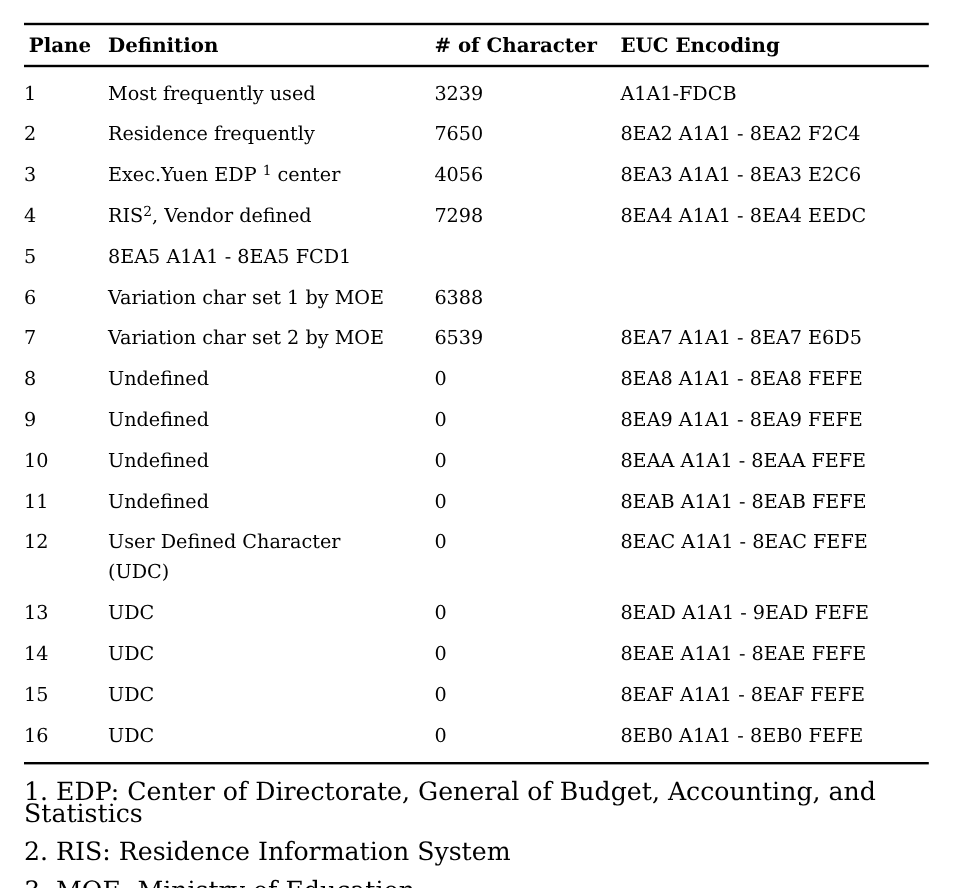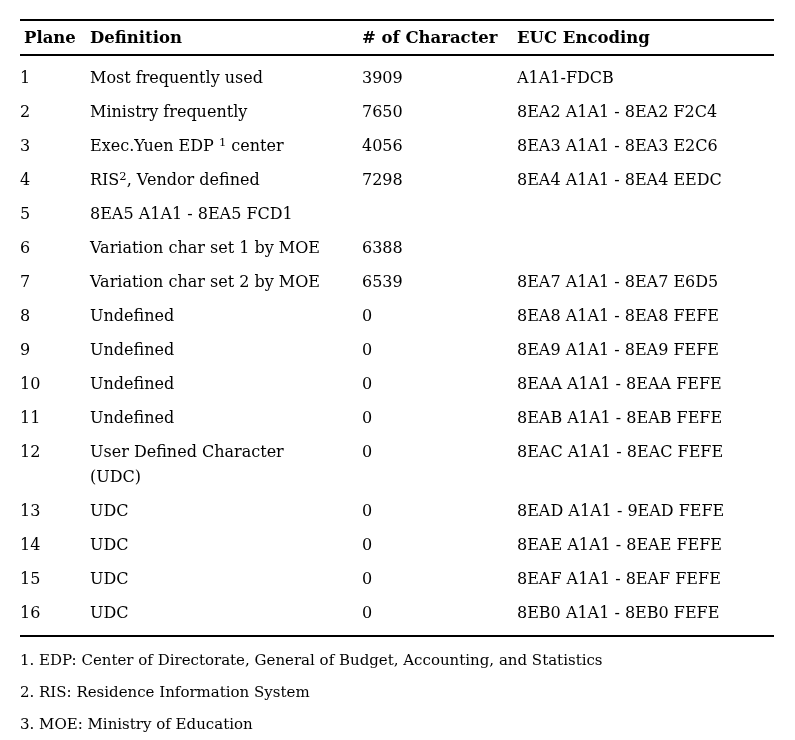--- a/index.html
+++ b/index.html
@@ -48,21 +48,21 @@
   }
   .cell sup {
     font-size: 11.5px;
     line-height: 0;
     vertical-align: 5px;
   }
   .footnotes {
     margin-top: 14px;
   }
   .footnote {
-    font-size: 15px;
+    font-size: 21px;
     line-height: 18px;
     margin-bottom: 14px;
   }
 </style>
 </head>
 <body>
 
 <div class="page">
 
   <div class="rule"></div>
@@ -73,26 +73,26 @@
     <div class="th"># of Character</div>
     <div class="th">EUC Encoding</div>
   </div>
 
   <div class="rule"></div>
 
   <div id="table-body" style="padding-bottom: 10px;">
       <div class="grid-row body-row">
         <div class="cell">1</div>
         <div class="cell">Most frequently used</div>
-        <div class="cell">3909</div>
+        <div class="cell">3239</div>
         <div class="cell">A1A1-FDCB</div>
       </div>
       <div class="grid-row body-row">
         <div class="cell">2</div>
-        <div class="cell">Ministry frequently</div>
+        <div class="cell">Residence frequently</div>
         <div class="cell">7650</div>
         <div class="cell">8EA2 A1A1 - 8EA2 F2C4</div>
       </div>
       <div class="grid-row body-row">
         <div class="cell">3</div>
         <div class="cell">Exec.Yuen EDP <sup>1</sup> center</div>
         <div class="cell">4056</div>
         <div class="cell">8EA3 A1A1 - 8EA3 E2C6</div>
       </div>
       <div class="grid-row body-row">

